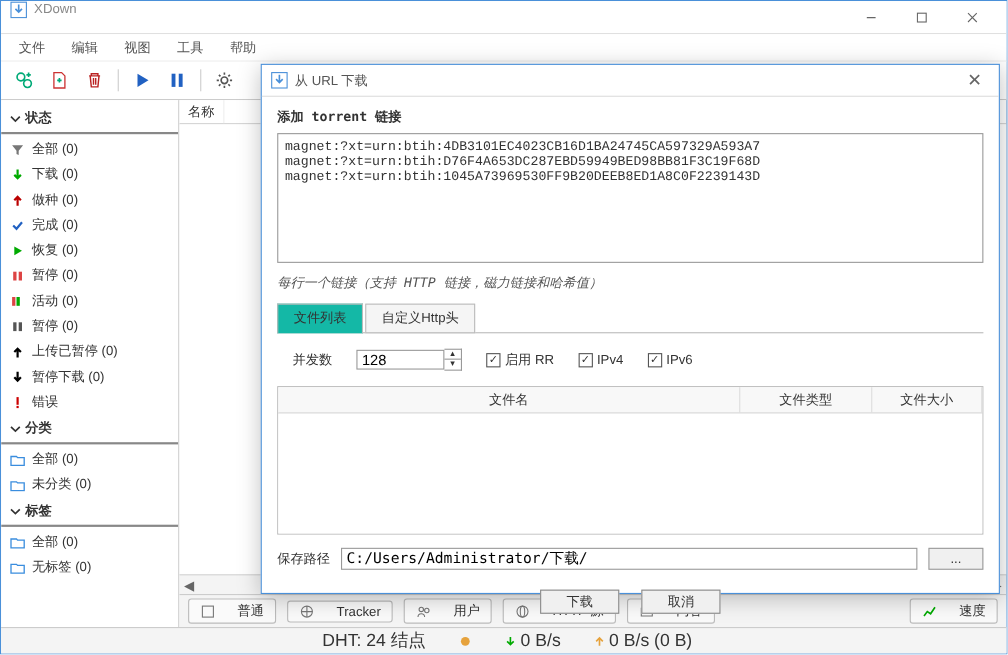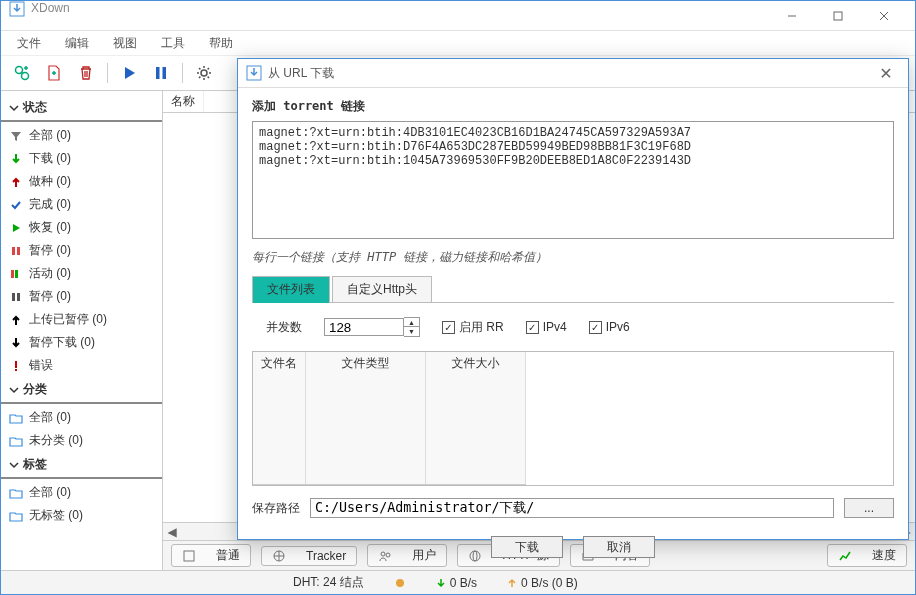--- a/index.html
+++ b/index.html
@@ -34,21 +34,21 @@
 .list-body { flex: 1; background: #fff; position:relative; }
 .hscrollbar { height: 18px; border-top: 1px solid #ccc; background: #f4f4f4; display: flex; align-items: center; }
 .hscrollbar .arrow { width: 18px; height: 18px; display: flex; align-items: center; justify-content: center; color:#666; }
 .hscrollbar .track { flex:1; height:18px; }
 
 .bottom-tabs { height: 30px; display: flex; align-items: center; padding: 4px 8px; gap: 10px; background: #f4f4f4; border-top: 1px solid #ccc; }
 .tabs-left { display: flex; align-items: center; gap: 10px; }
 .btab { display: flex; align-items: center; gap: 20px; padding: 2px 10px; border: 1px solid #bbb; border-radius: 3px; background: #fafafa; }
 .btab.speed { margin-left: auto; }
 
-.statusbar { height: 24px; display: flex; align-items: center; padding: 0 12px; border-top: 1px solid #ccc; background: #f4f4f4; gap: 30px; font-size: 12px; }
+.statusbar { height: 24px; display: flex; align-items: center; padding: 0 12px; border-top: 1px solid #ccc; background: #f4f4f4; gap: 30px; font-size: 16px; }
 .statusbar .block { display: flex; align-items: center; gap: 4px; }
 .statusbar .spacer {flex:0 0 250px;}
 
 
 .dialog { position: absolute; left: 237px; top: 58px; width: 672px; height: 482px; background: #fff; border: 1px solid #4a90d9; box-shadow: 0 4px 20px rgba(0,0,0,0.25); display: flex; flex-direction: column; }
 .dialog .dtitle { height: 32px; display: flex; align-items: center; padding: 0 8px; border-bottom: 1px solid #ddd; }
 .dialog .dtitle .icon { width: 16px; height:16px; margin-right:6px;}
 .dialog .dtitle .txt { flex:1; color:#555; }
 .dialog .dtitle .close { width: 28px; height: 28px; display:flex; align-items:center; justify-content:center; color:#666; font-size:16px;}
 .dialog .dbody { flex:1; padding: 10px 14px 8px 14px; display:flex; flex-direction:column; gap:6px;}
@@ -59,21 +59,21 @@
 .dialog .tab { padding:4px 14px; border:1px solid #bbb; border-bottom:none; background:#14b8a6; margin-right:2px; margin-bottom:-1px;}
 .dialog .tab.inactive {background:#f5f5f5; border-bottom:1px solid #bbb;}
 .dialog .options-row { display:flex; align-items:center; gap:22px; padding:8px 14px 6px 14px;}
 .dialog .options-row .spin { display:flex; align-items:center; }
 .dialog .options-row .spin input { width:80px; height:18px; padding:0 4px; border:1px solid #999; }
 .dialog .options-row .spin .spinbtn { display:flex; flex-direction:column; width:16px; border:1px solid #999; border-left:none;}
 .dialog .options-row .spin .spinbtn div {height:9px; display:flex; align-items:center; justify-content:center; font-size:7px; line-height:1;}
 .dialog .options-row .spin .spinbtn div:first-child {border-bottom:1px solid #999;}
 .dialog .chk { display:flex; align-items:center; gap:4px; }
 .dialog .chk .box { width:13px; height:13px; border:1px solid #555; display:flex; align-items:center; justify-content:center; font-size:10px; color:#333;}
-.dialog .file-table { border:1px solid #bbb; height:135px; display:flex; flex-direction:row; margin-top:2px;}
+.dialog .file-table { border:1px solid #bbb; height:135px; display:flex; flex-direction:column; margin-top:2px;}
 .dialog .file-table .header { display:flex; border-bottom:1px solid #ccc; background:#f8f8f8;}
 .dialog .file-table .header .col {padding:3px 8px; border-right:1px solid #ddd; text-align:center;}
 .dialog .file-table .col.name {flex:1;}
 .dialog .file-table .col.type {width:120px;}
 .dialog .file-table .col.size {width:100px;}
 .dialog .file-table .body {flex:1; background:#fff;}
 .dialog .path-row { display:flex; align-items:center; gap:10px; padding:6px 0;}
 .dialog .path-row input {flex:1; border:1px solid #999; height:20px; padding:0 4px; font-family:monospace,"SimSun";}
 .dialog .path-row .browse {width:50px; height:20px; border:1px solid #999; background:#f0f0f0; display:flex; align-items:center; justify-content:center;}
 .dialog .buttons { display:flex; justify-content:center; gap:20px; padding:6px 0;}

